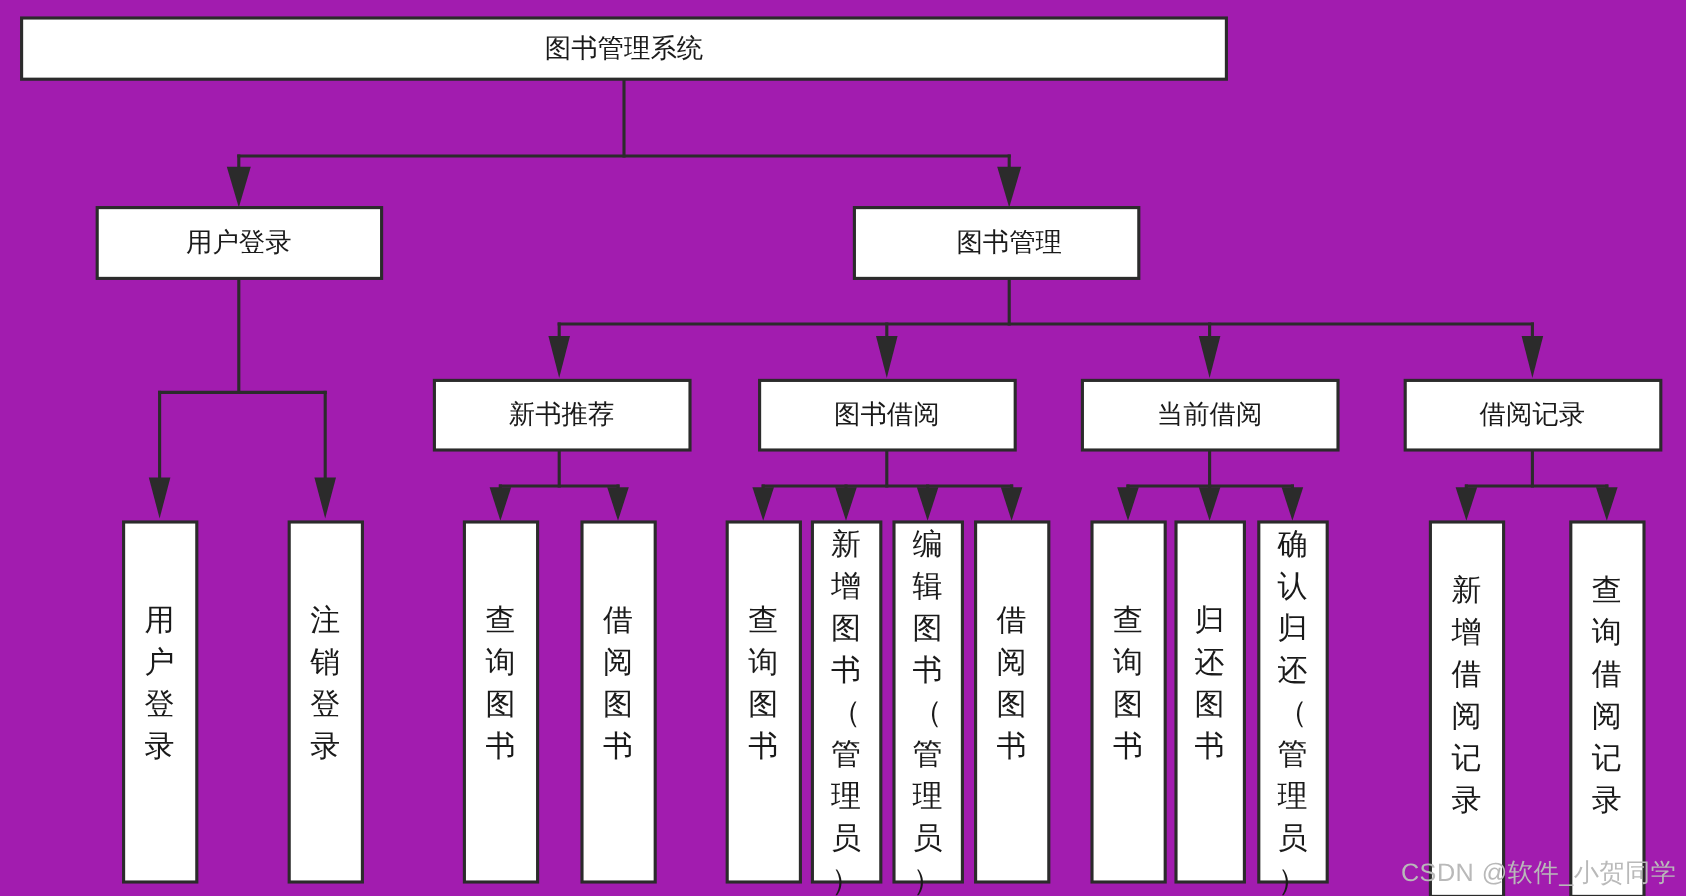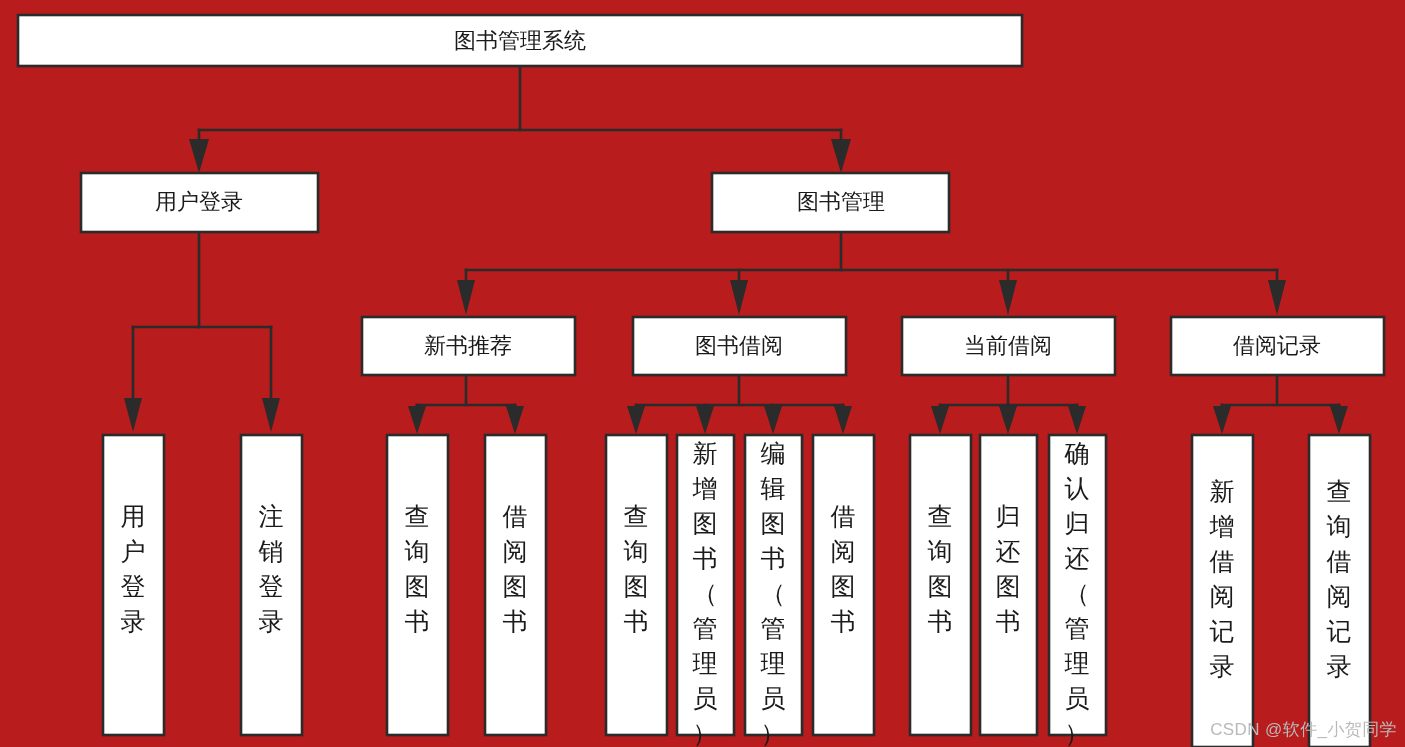--- a/index.html
+++ b/index.html
@@ -7,21 +7,21 @@
     padding: 0;
     background: #ffffff;
   }
   body {
     font-family: "Liberation Sans", "DejaVu Sans", sans-serif;
   }
   #stage {
     position: relative;
     width: 1405px;
     height: 747px;
-    background: #b91c1c;
+    background: #a21caf;
     overflow: hidden;
   }
   svg#tree {
     position: absolute;
     left: 0;
     top: 0;
     width: 1405px;
     height: 747px;
     display: block;
   }
@@ -52,21 +52,21 @@
     font-family: "Liberation Sans", "DejaVu Sans", sans-serif;
     font-size: 25px;
     fill: #1a1a1a;
     text-anchor: middle;
   }
   .watermark {
     position: absolute;
     right: 8px;
     bottom: 6px;
     font-family: "Liberation Sans", "DejaVu Sans", sans-serif;
-    font-size: 17px;
+    font-size: 21px;
     color: #b9b9b9;
     letter-spacing: 0.4px;
     white-space: nowrap;
     pointer-events: none;
   }
 </style>
 </head>
 <body>
 
 <div id="stage">

